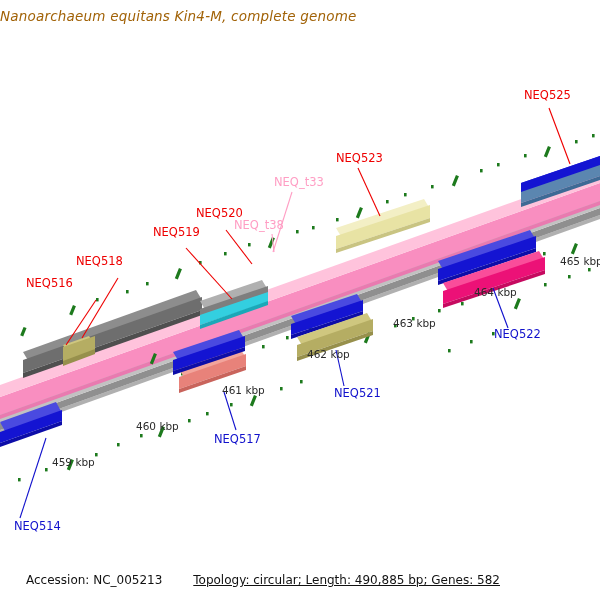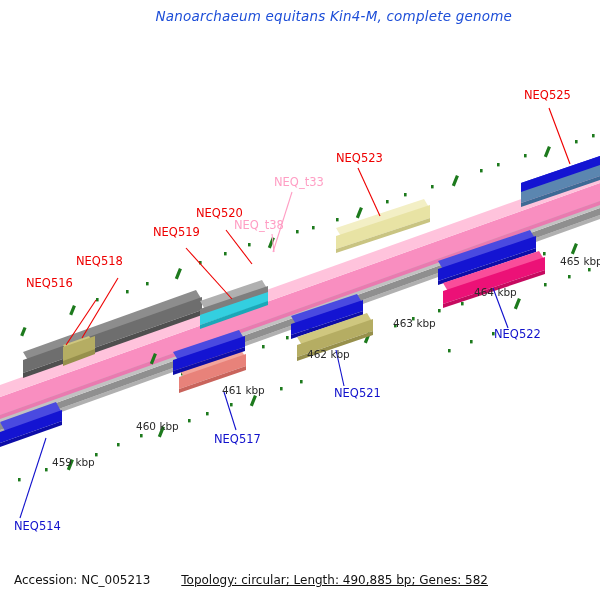--- a/index.html
+++ b/index.html
@@ -7,26 +7,26 @@
   body{
     width:600px;height:600px;background:#ffffff;
     font-family:"DejaVu Sans","Liberation Sans",sans-serif;
     overflow:hidden;position:relative;
   }
   #stage{position:absolute;inset:0;width:600px;height:600px;}
 
   
   #title{
     position:absolute;top:8px;left:0;width:512px;
-    text-align:right;font-size:13.5px;font-style:italic;
-    color:#1d4ed8;letter-spacing:.2px;white-space:nowrap;
+    text-align:left;font-size:13.5px;font-style:italic;
+    color:#a16207;letter-spacing:.2px;white-space:nowrap;
   }
 
   
-  #footer{position:absolute;left:0;top:565px;width:496px;height:35px;}
+  #footer{position:absolute;left:12px;top:565px;width:496px;height:35px;}
   #footer .accession{
     position:absolute;left:14px;top:8px;font-size:12px;color:#111;white-space:nowrap;
   }
   #footer .stats{
     position:absolute;right:8px;top:8px;font-size:12px;color:#111;white-space:nowrap;text-decoration:underline;
   }
 
   
   #map{position:absolute;left:0;top:0;width:600px;height:600px;}
 

